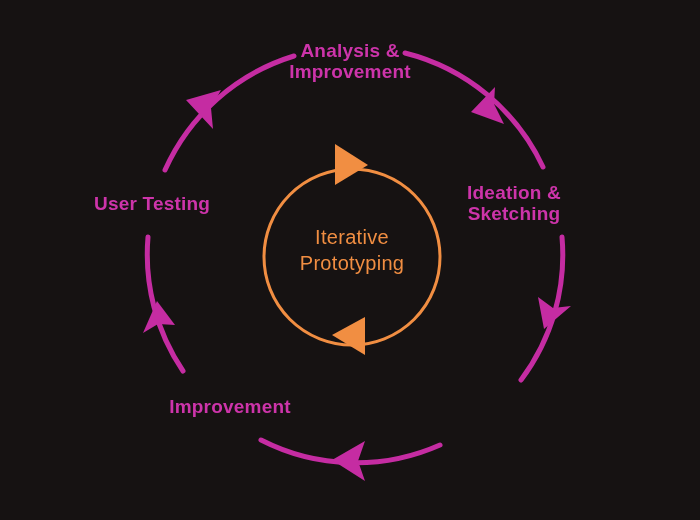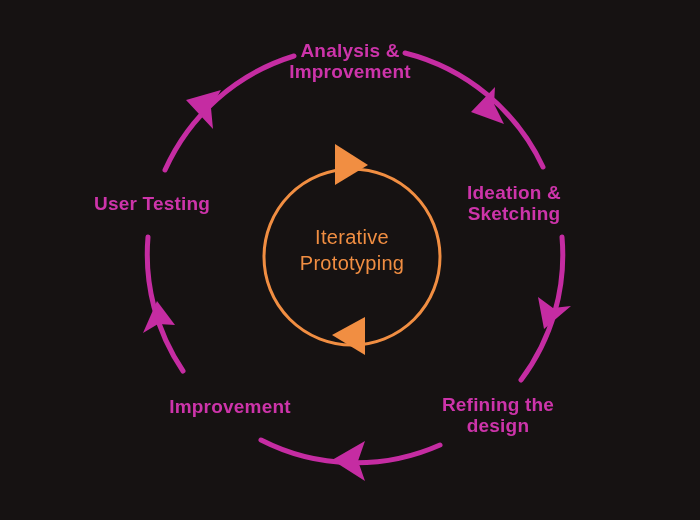--- a/index.html
+++ b/index.html
@@ -64,24 +64,20 @@
   <div class="label" style="left:350px;top:61px">
     <div>Analysis &amp;</div>
     <div>Improvement</div>
   </div>
 
   <div class="label" style="left:514px;top:203px">
     <div>Ideation &amp;</div>
     <div>Sketching</div>
   </div>
 
-  <div class="label" style="left:498px;top:415px">
-    <div>Refining the</div>
-    <div>design</div>
-  </div>
 
   <div class="label" style="left:230px;top:406px">
     <div>Improvement</div>
   </div>
 
   <div class="label" style="left:152px;top:203px">
     <div>User Testing</div>
   </div>
 
 </div>

